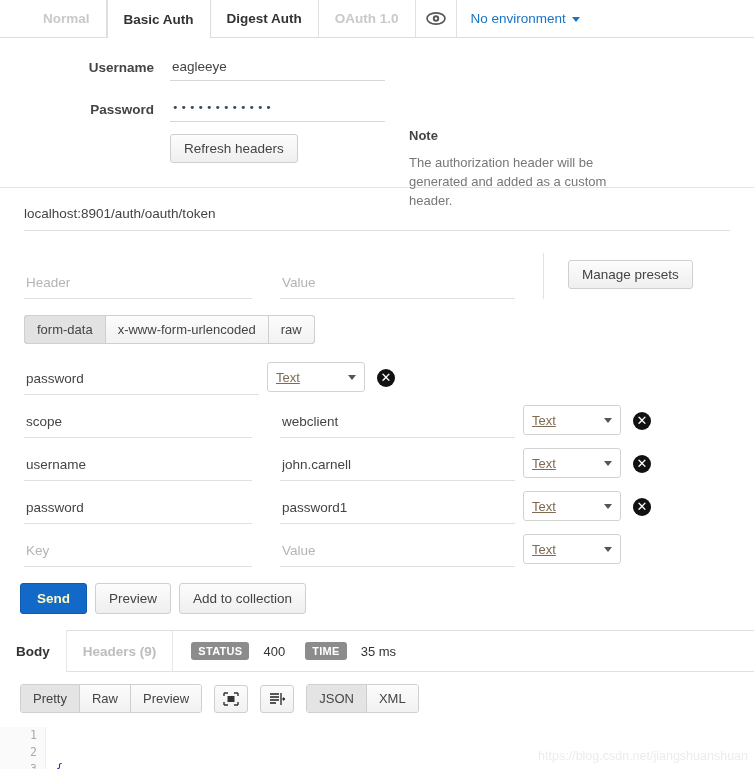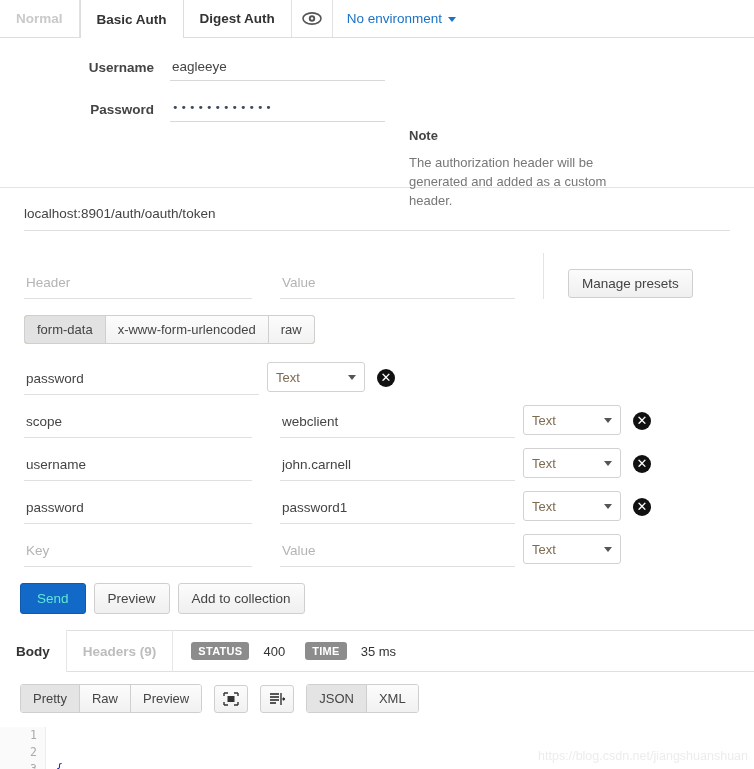--- a/index.html
+++ b/index.html
@@ -35,21 +35,21 @@
   .auth-tab.active {
     background: #fff;
     border-top: 1px solid #ddd;
     border-left: 1px solid #ddd;
     border-right: 1px solid #ddd;
     margin-top: -1px;
     height: 39px;
     position: relative;
     z-index: 2;
   }
-  .auth-tab.first { border-left: none; }
+  .auth-tab.first { border-left: none; margin-left: 27px; }
   .eye-wrap {
     display: flex; align-items: center; justify-content: center;
     padding: 0 10px;
     border-right: 1px solid #e2e2e2;
     cursor: pointer;
   }
   .env-select {
     display: flex; align-items: center; gap: 6px;
     padding: 0 14px;
     font-size: 13.5px;
@@ -153,21 +153,21 @@
     font-family: "Liberation Sans", sans-serif;
   }
   .hv-input::placeholder { color: #b4b4b4; }
   .hv-key { width: 228px; margin-right: 28px; }
   .hv-val { width: 235px; }
   .hv-divider {
     width: 1px; background: #e3e3e3;
     height: 46px; margin-left: 28px; margin-right: 24px;
     align-self: flex-start;
   }
-  .manage-presets { margin-bottom: 1px; }
+  .manage-presets { margin-bottom: 10px; }
 
   
   .bodytype {
     display: flex;
     margin: 16px 0 0 24px;
     border: 1px solid #cfcfcf;
     border-radius: 3px;
     width: max-content;
     overflow: hidden;
     background: #84cc16;
@@ -196,20 +196,21 @@
     border: 1px solid #d2d2d2;
     border-radius: 3px;
     background: #fff;
     display: flex; align-items: center;
     justify-content: space-between;
     padding: 0 8px;
     font-size: 13px;
     color: #7e6b52;
     margin-bottom: 3px;
     cursor: pointer;
+    text-decoration: underline;
   }
   .sel-caret {
     width: 0; height: 0;
     border-left: 4px solid transparent;
     border-right: 4px solid transparent;
     border-top: 5px solid #555;
   }
   .del-btn {
     width: 18px; height: 18px;
     margin-left: 12px; margin-bottom: 8px;
@@ -222,22 +223,22 @@
     font-family: "DejaVu Sans", sans-serif;
     cursor: pointer;
     flex: none;
   }
 
   
   .actions { display: flex; gap: 8px; padding: 16px 0 16px 20px; }
   .btn-send {
     background: #1269c7;
     border: 1px solid #0f5aac;
-    color: #5eead4;
-    font-weight: normal;
+    color: #fef9c3;
+    font-weight: bold;
     padding: 7px 16px;
     border-radius: 3px;
     font-size: 13.5px;
     cursor: pointer;
     font-family: "Liberation Sans", sans-serif;
   }
 
   
   .resp-tabs {
     display: flex; align-items: center;
@@ -327,20 +328,23 @@
   <div class="authbar">
     <div class="auth-tab first muted">
       <span>Normal</span>
     </div>
     <div class="auth-tab active">
       <span>Basic Auth</span>
     </div>
     <div class="auth-tab">
       <span>Digest Auth</span>
     </div>
+    <div class="auth-tab muted">
+      <span>OAuth 1.0</span>
+    </div>
     <div class="eye-wrap">
       <svg width="20" height="13" viewBox="0 0 20 13" aria-hidden="true">
         <ellipse cx="10" cy="6.5" rx="9" ry="5.6" fill="none" stroke="#555" stroke-width="1.6"></ellipse>
         <circle cx="10" cy="6.5" r="3.2" fill="#555"></circle>
         <circle cx="10" cy="6.5" r="1.2" fill="#fff"></circle>
       </svg>
     </div>
     <div class="env-select">
       <span>No environment</span>
       <span class="caret-down"></span>
@@ -348,20 +352,23 @@
   </div>
 
   <div class="auth-panel">
     <div class="form-row">
       <div class="form-label">Username</div>
       <input class="line-input" type="text" value="eagleeye" style="">
     </div>
     <div class="form-row" style="margin-top:16px;">
       <div class="form-label">Password</div>
       <div class="pw-dots">••••••••••••</div>
+    </div>
+    <div class="refresh-wrap">
+      <button class="btn">Refresh headers</button>
     </div>
 
     <div class="note-box">
       <div class="note-title">Note</div>
       <div class="note-text">The authorization header will be generated and added as a custom header.</div>
     </div>
   </div>
 
   <div class="url-bar">
     <input class="url-input" type="text" value="localhost:8901/auth/oauth/token" style="">

